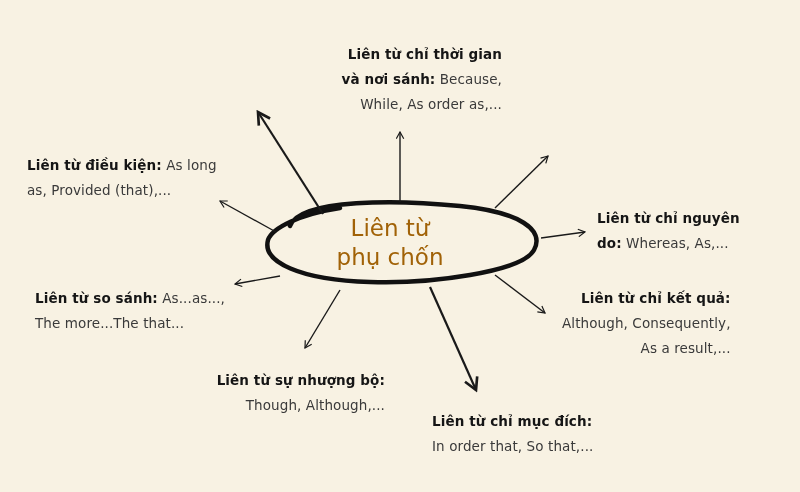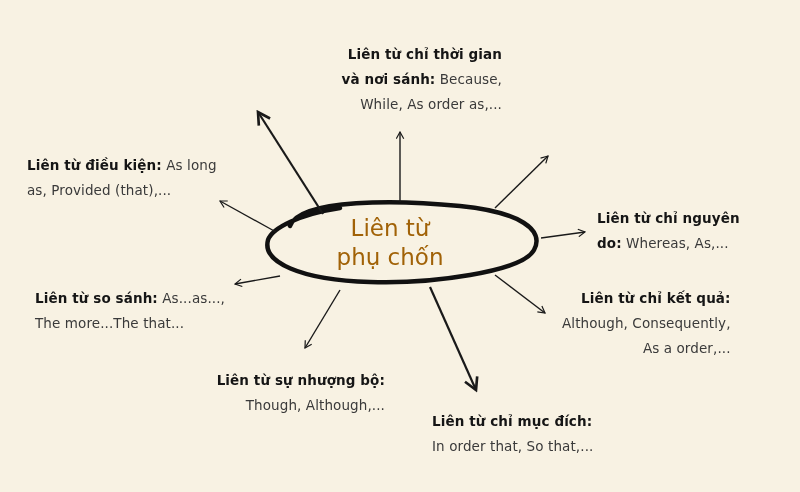--- a/index.html
+++ b/index.html
@@ -83,21 +83,21 @@
   </div>
 
   <div class="node" style="left:27px; top:286px;margin-left:8px;">
     <div><b>Liên từ so sánh:</b><span> As...as...,</span></div>
     <div><span>The more...The that...</span></div>
   </div>
 
   <div class="node" style="left:562px; top:286px;text-align:right;">
     <div><b>Liên từ chỉ kết quả:</b></div>
     <div><span>Although, Consequently,</span></div>
-    <div><span>As a order,...</span></div>
+    <div><span>As a result,...</span></div>
   </div>
 
   <div class="node" style="left:432px; top:409px;">
     <div><b>Liên từ chỉ mục đích:</b></div>
     <div><span>In order that, So that,...</span></div>
   </div>
 
   <div class="node r" style="left:180px; top:368px; width:205px;">
     <div><b>Liên từ sự nhượng bộ:</b></div>
     <div><span>Though, Although,...</span></div>

